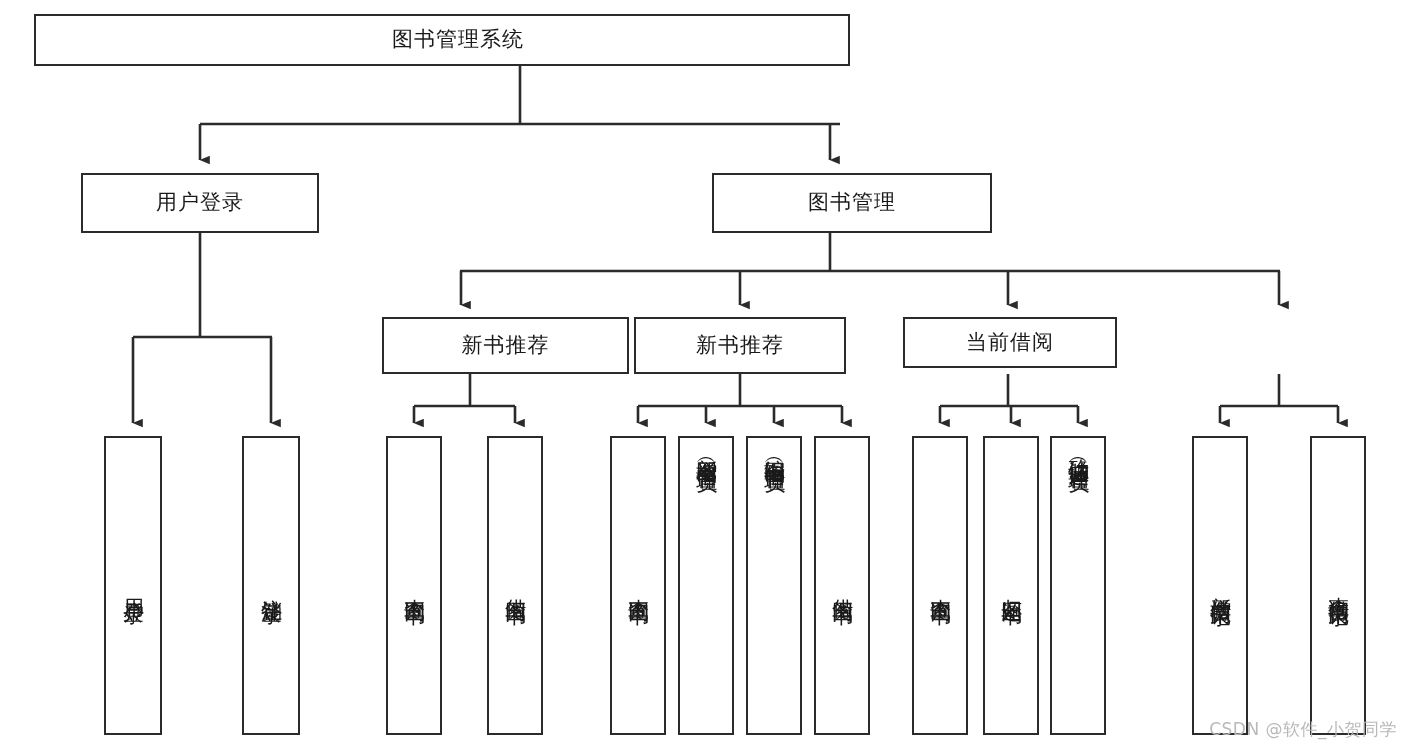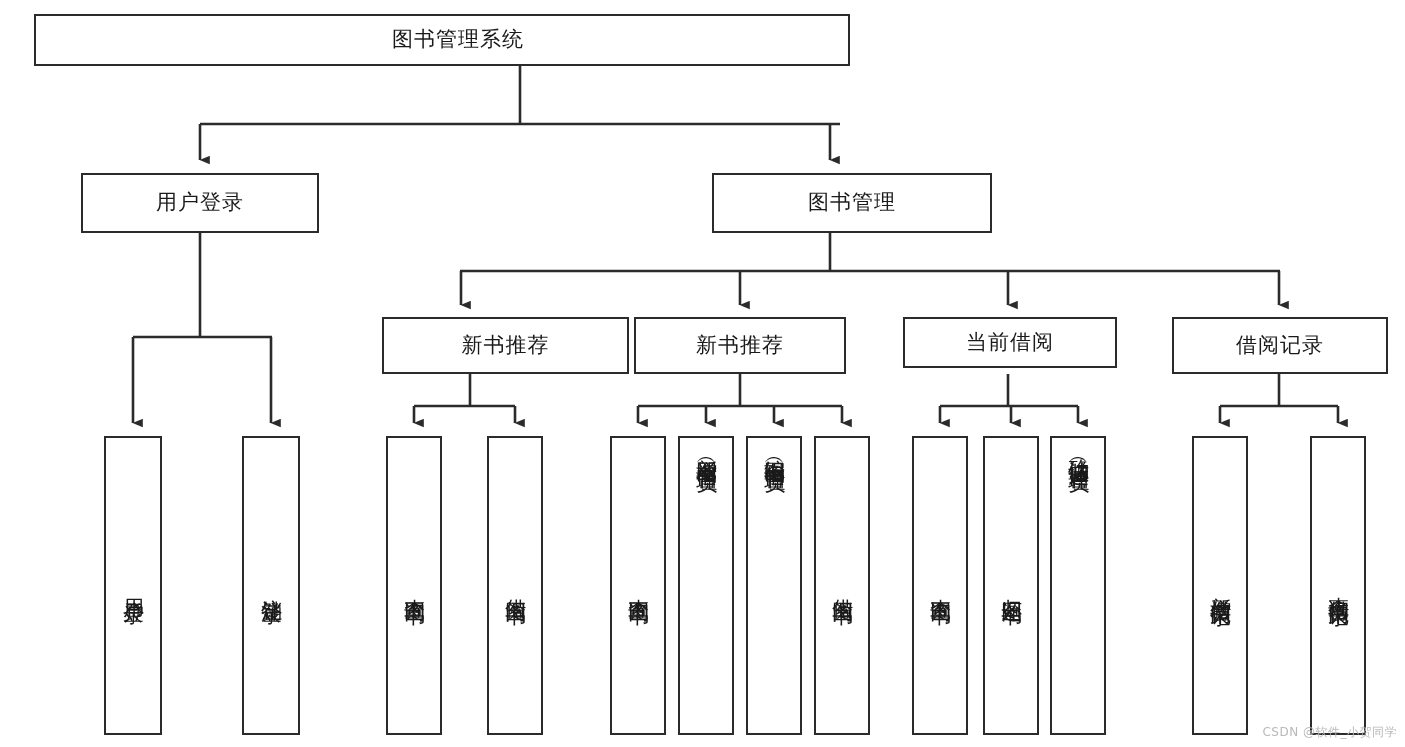--- a/index.html
+++ b/index.html
@@ -60,21 +60,21 @@
     position: absolute;
     left: 0; top: 0;
     width: 1405px;
     height: 747px;
     pointer-events: none;
   }
   .watermark {
     position: absolute;
     right: 8px;
     bottom: 6px;
-    font-size: 12px;
+    font-size: 17px;
     color: #b9b9b9;
     white-space: nowrap;
     letter-spacing: 0.5px;
   }
 </style>
 </head>
 <body>
 
 <div id="diagram-root">
 
@@ -145,23 +145,20 @@
   </div>
 
   <div class="node-box" style="left:634px; top:317px; width:212px; height:57px;">
     <span class="node-label-h">新书推荐</span>
   </div>
 
   <div class="node-box" style="left:903px; top:317px; width:214px; height:51px;">
     <span class="node-label-h">当前借阅</span>
   </div>
 
-  <div class="node-box" style="left:1172px; top:317px; width:216px; height:57px;">
-    <span class="node-label-h">借阅记录</span>
-  </div>
 
   <div class="leaf-box" style="left:104px; top:436px; width:58px; height:299px;">
     <span class="node-label-v">用户登录</span>
   </div>
 
   <div class="leaf-box" style="left:242px; top:436px; width:58px; height:299px;">
     <span class="node-label-v">注销登录</span>
   </div>
 
   <div class="leaf-box" style="left:386px; top:436px; width:56px; height:299px;">

